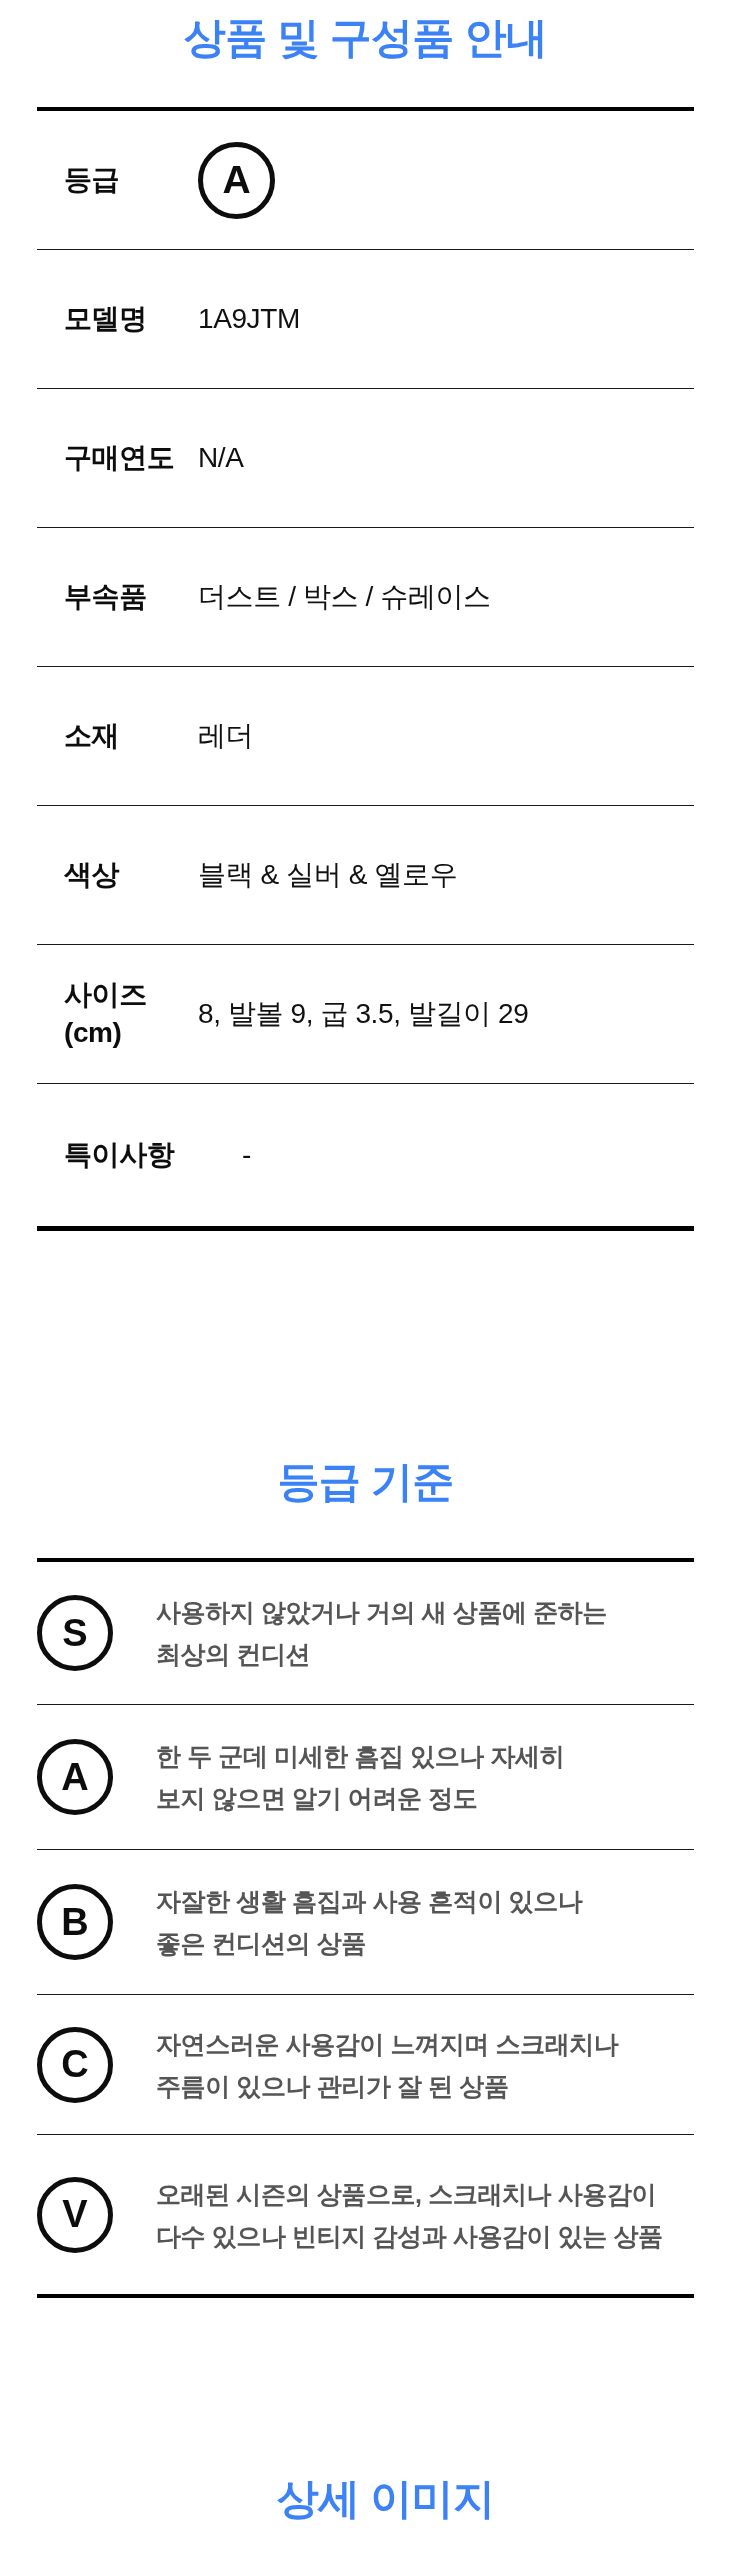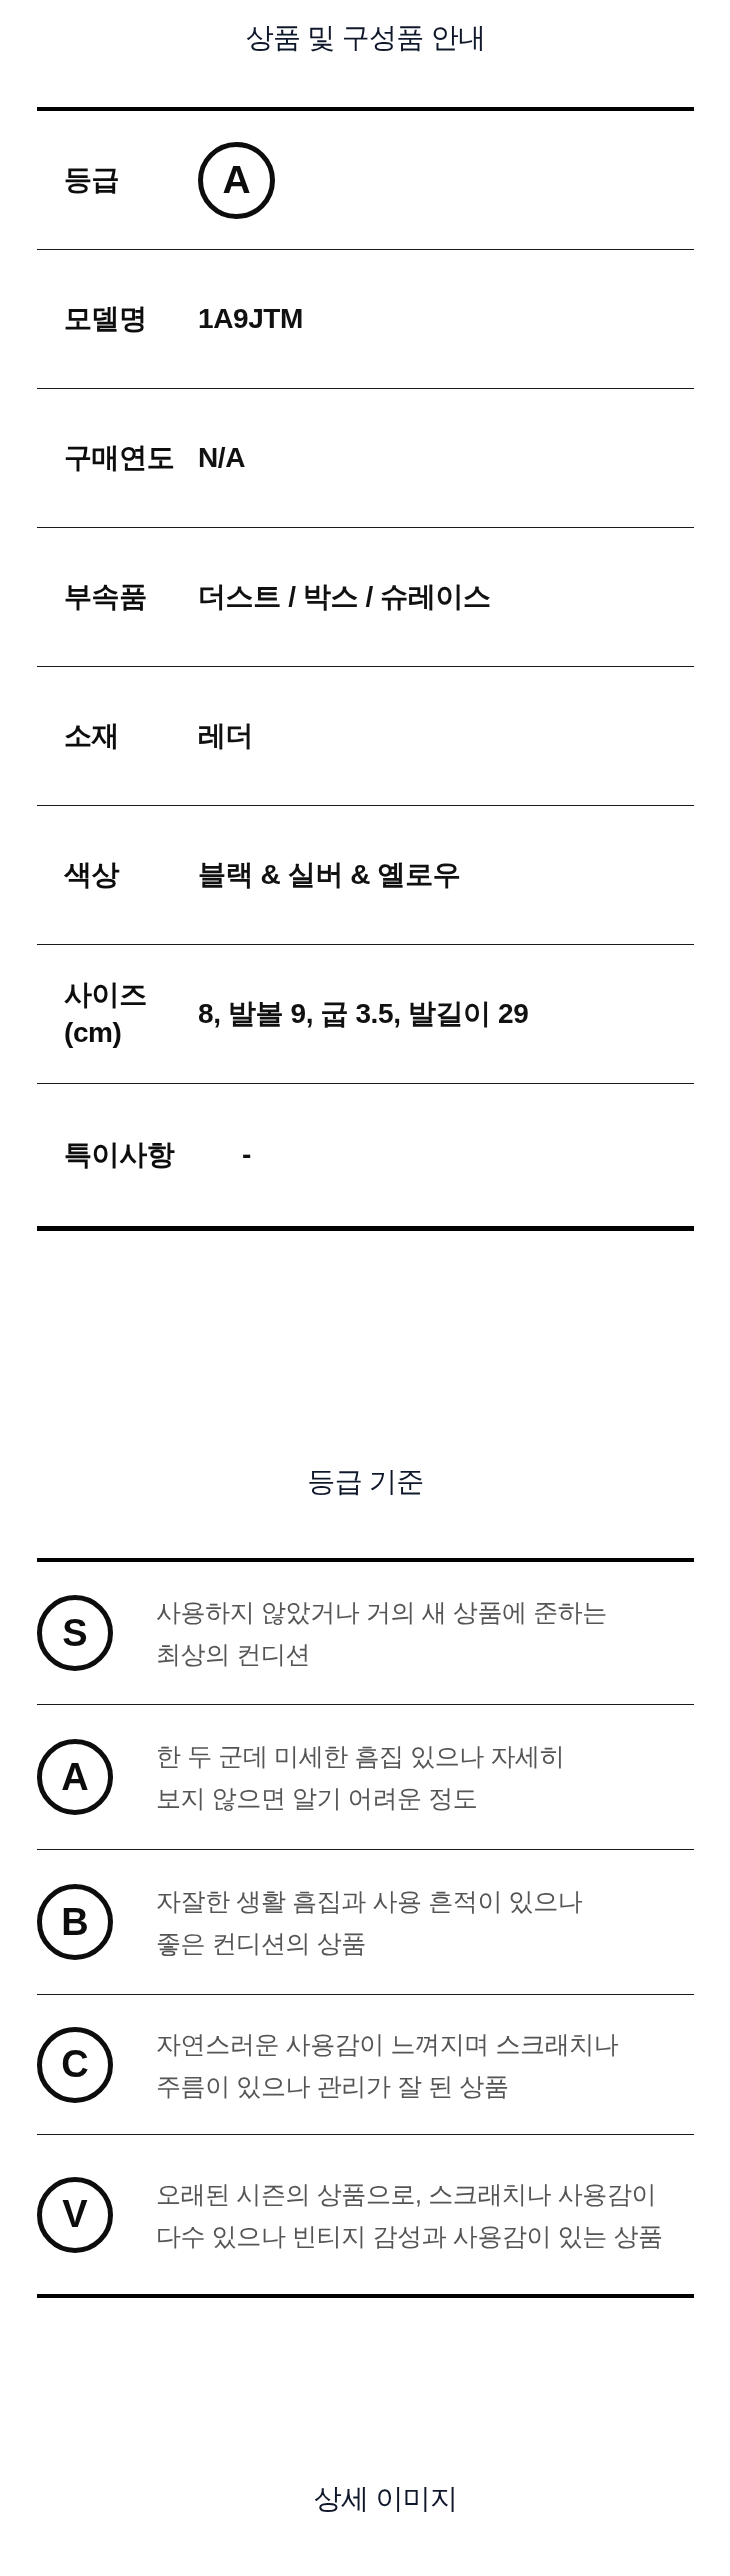--- a/index.html
+++ b/index.html
@@ -2,48 +2,48 @@
 <html style="font-size:11.7px"><head>
 <meta charset="utf-8">
 <style>
   * { margin:0; padding:0; box-sizing:border-box; }
   html,body { background:#ffffff; }
   body { font-family:"Liberation Sans","DejaVu Sans",sans-serif; color:#0d0d0d; }
   .page { width:731px; height:2576px; margin:0 auto; overflow:hidden; background:#fff; }
 
   
   .sec1 { padding-top:12.4px; }
-  .big-title { font-size:28px; line-height:51px; font-weight:400; text-align:center;
-               letter-spacing:-0.7px; color:#0f172a; }
+  .big-title { font-size:42px; line-height:51px; font-weight:700; text-align:center;
+               letter-spacing:-0.7px; color:#3b82f6; }
   .title2 { margin-top:224px; line-height:53px; }
   .title3 { margin-top:175px;margin-left:40px; }
 
   
   .spec-table { margin:44px 37px 8px 37px; border-top:4.4px solid #000; border-bottom:5.1px solid #000; }
   .spec-row { display:flex; align-items:center; height:139px; border-bottom:1.5px solid #1a1a1a; }
   .spec-row:last-child { height:142px; border-bottom:none;gap:44px; }
   .spec-label { width:161px; padding-left:27px; font-size:28px; font-weight:700;
                 letter-spacing:-0.4px; line-height:38px; color:#0d0d0d; flex:none; }
-  .spec-value { font-size:28px; font-weight:700; letter-spacing:-0.4px; color:#111; }
+  .spec-value { font-size:28px; font-weight:400; letter-spacing:-0.4px; color:#111; }
 
   
   .grade-badge { width:77px; height:77px; border:5.8px solid #0d0d0d; border-radius:50%;
                  display:flex; align-items:center; justify-content:center;
                  font-size:39px; font-weight:700; color:#0d0d0d; }
 
   
   .criteria { margin:50px 37px 0 37px; border-top:4.4px solid #000; border-bottom:4.4px solid #000; }
   .crit-row { display:flex; align-items:center; border-bottom:1.5px solid #1a1a1a; }
   .crit-row:last-child { border-bottom:none; }
   .crit-row.h1 { height:143px; } .crit-row.h2 { height:145px; }
   .crit-row.h3 { height:145px; } .crit-row.h4 { height:140px; } .crit-row.h5 { height:159px; }
   .crit-badge { width:76px; height:76px; border:5.1px solid #0d0d0d; border-radius:50%;
                 display:flex; align-items:center; justify-content:center;
                 font-size:38px; font-weight:700; color:#0d0d0d; flex:none; }
-  .crit-text { margin-left:43px; font-size:25px; font-weight:400; color:#555555;
+  .crit-text { margin-left:43px; font-size:25px; font-weight:700; color:#555555;
                letter-spacing:-0.4px; line-height:42px; }
 </style>
 </head>
 <body>
 
 <div class="page">
 
   <div class="sec1">
     <div class="big-title">상품 및 구성품 안내</div>
 

